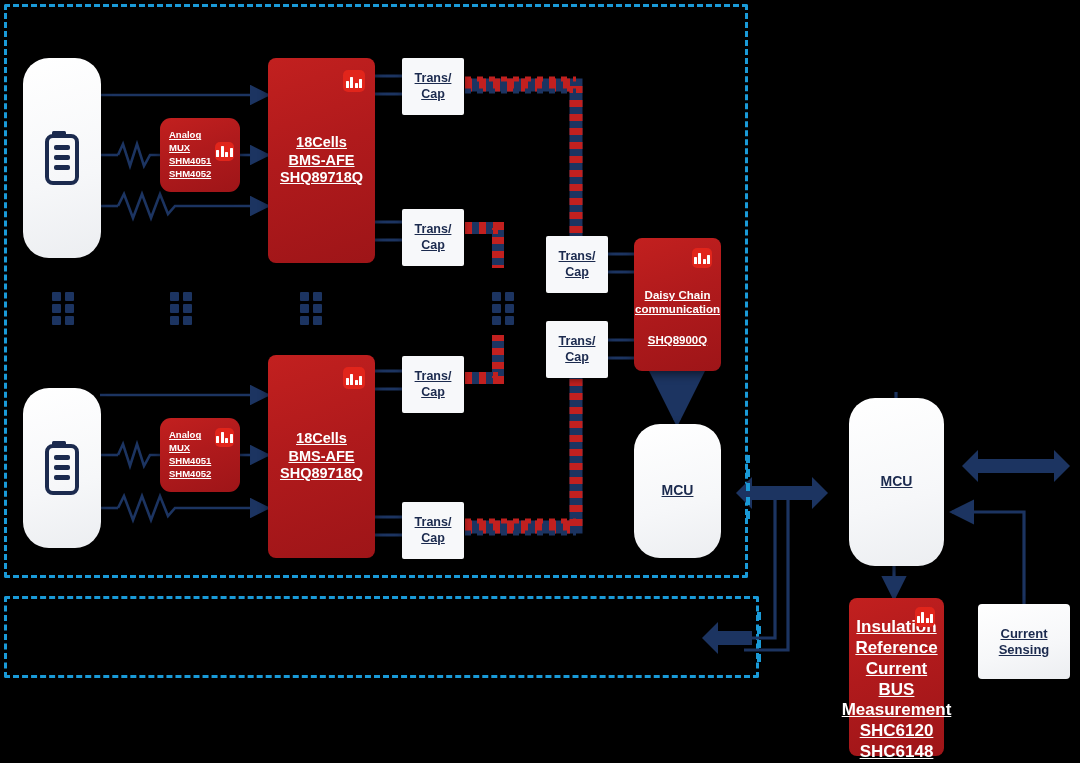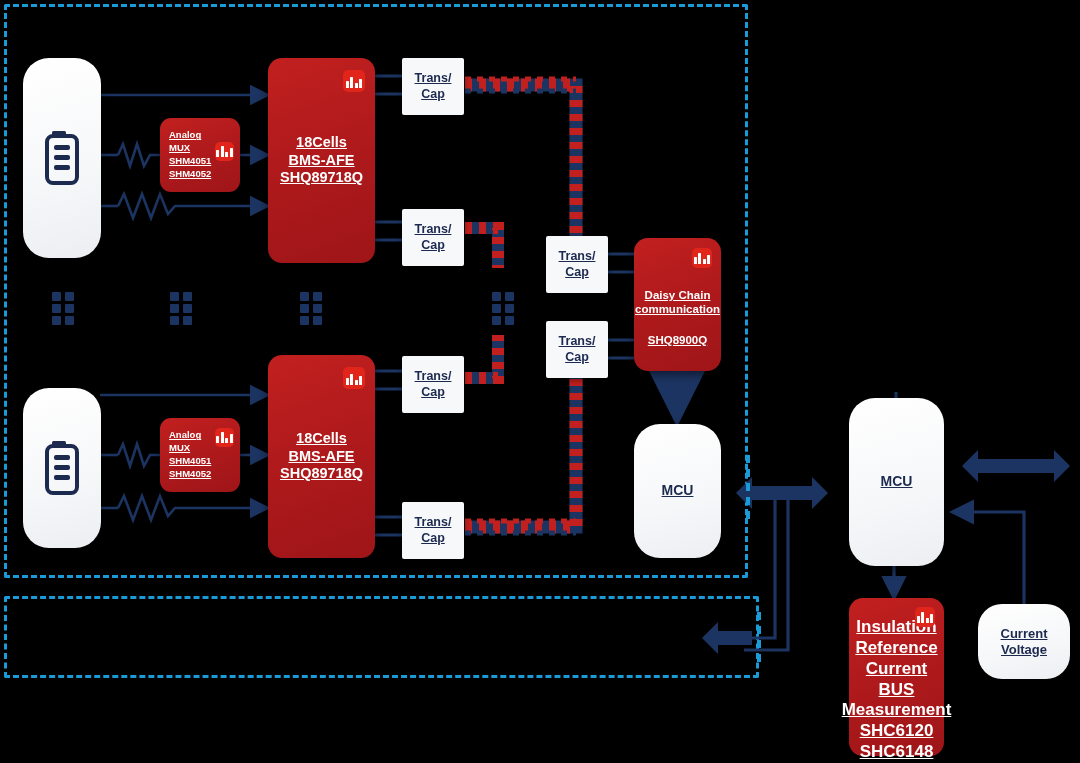--- a/index.html
+++ b/index.html
@@ -41,21 +41,21 @@
     justify-content: center;
     text-align: center;
     line-height: 1.22;
     text-decoration: underline;
   }
 
   .blk-red {
     background: linear-gradient(160deg,#c2201f 0%, #b01a1c 45%, #9e1518 100%);
     color: #ffffff;
     font-weight: 700;
-    border-radius: 14px;
+    border-radius: 8px;
     box-shadow: 0 3px 10px rgba(0,0,0,.55);
   }
   .blk-white {
     background: linear-gradient(165deg,#ffffff 0%, #f6f7f9 60%, #eceef1 100%);
     color: #1b2a4e;
     font-weight: 700;
     border-radius: 26px;
     box-shadow: 0 3px 10px rgba(0,0,0,.5);
   }
   .blk-white-sq {
@@ -387,23 +387,23 @@
     <span class="blk-line">SHC6120</span>
     <span class="blk-line">SHC6148</span>
     <span class="logo-chip" style="right:9px; top:9px; width:20px; height:20px;">
       <i></i>
         <i></i>
         <i></i>
         <i></i>
     </span>
   </div>
 
-  <div class="blk blk-white" style="left:978px; top:604px; width:92px; height:75px; font-size:13px; border-radius:24px;">
+  <div class="blk blk-white" style="left:978px; top:604px; width:92px; height:75px; font-size:13px; border-radius:4px;">
     <span class="blk-line">Current</span>
-    <span class="blk-line">Voltage</span>
+    <span class="blk-line">Sensing</span>
   </div>
 
   <div class="cont-dots" style="left:52px; top:292px;">
     <span></span>
       <span></span>
       <span></span>
       <span></span>
       <span></span>
       <span></span>
   </div>

